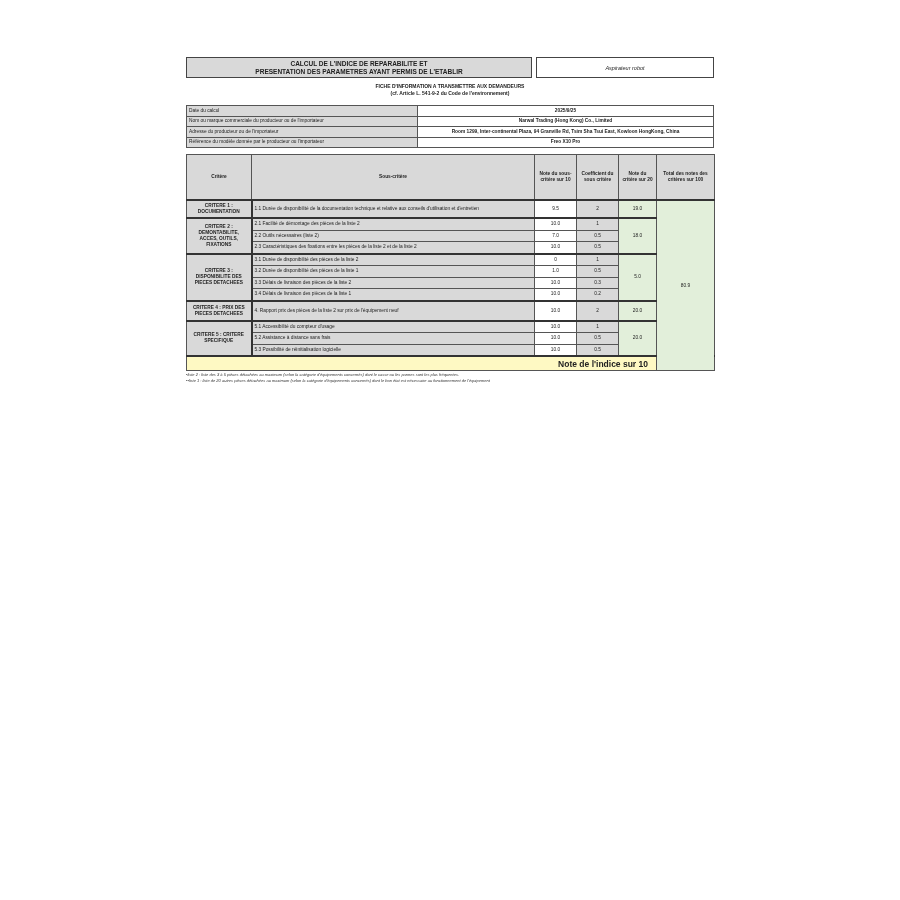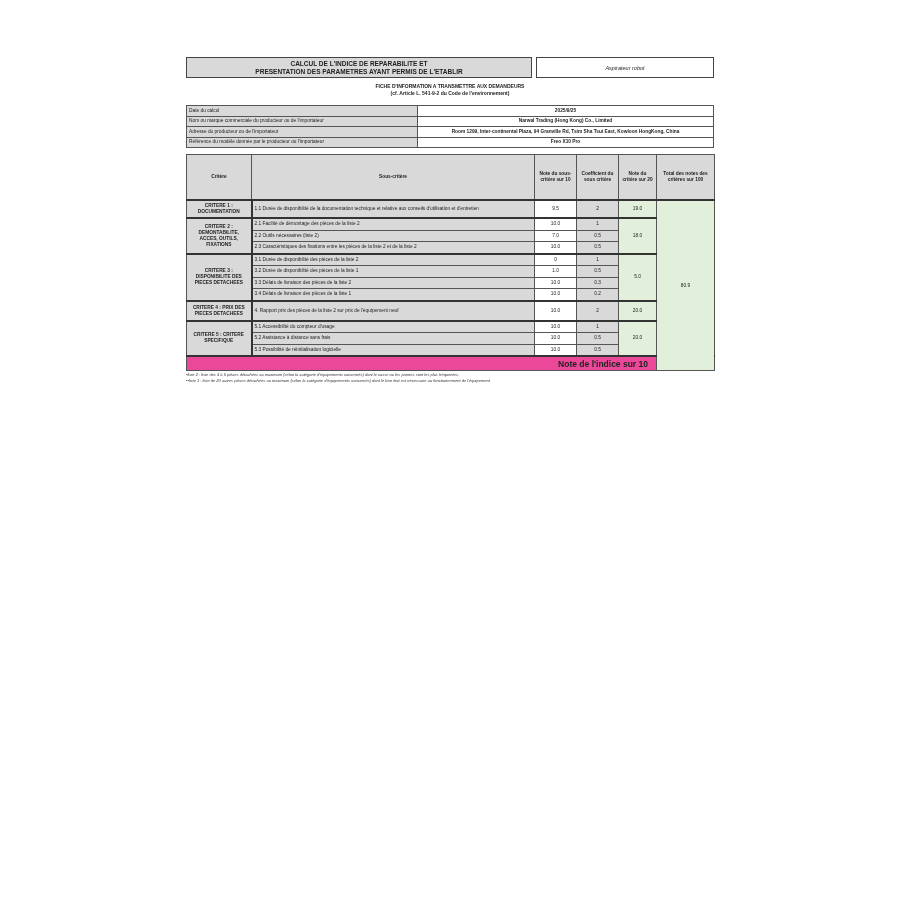--- a/index.html
+++ b/index.html
@@ -18,21 +18,21 @@
   .main{margin-top:6px;}
   .main td{border:1px solid #555;height:10.5px;}
   .main .th{background:#d9d9d9;text-align:center;font-weight:bold;height:44px;}
   .main .crit{background:#d9d9d9;text-align:center;font-weight:bold;border-right:2px solid #333;}
   .main .sc{background:#d9d9d9;}
   .main .note{text-align:center;background:#fff;}
   .main .coef{text-align:center;background:#d9d9d9;}
   .main .n20{text-align:center;background:#e2efda;}
   .main .tot{text-align:center;background:#e2efda;}
   .main .thick td{border-top:2px solid #333;}
-  .final td{background:#ec4899;height:13px;font-weight:bold;}
+  .final td{background:#fef9c3;height:13px;font-weight:bold;}
   .final .lbl{text-align:right;font-size:8.5px;padding-right:8px;}
   .final .val{text-align:center;font-size:9px;}
   .notes{font-size:4px;font-style:italic;line-height:6px;color:#333;margin-top:1px;}
 </style>
 </head>
 <body>
 
 <div class="sheet">
   <div class="hdr">
     <div class="title">

